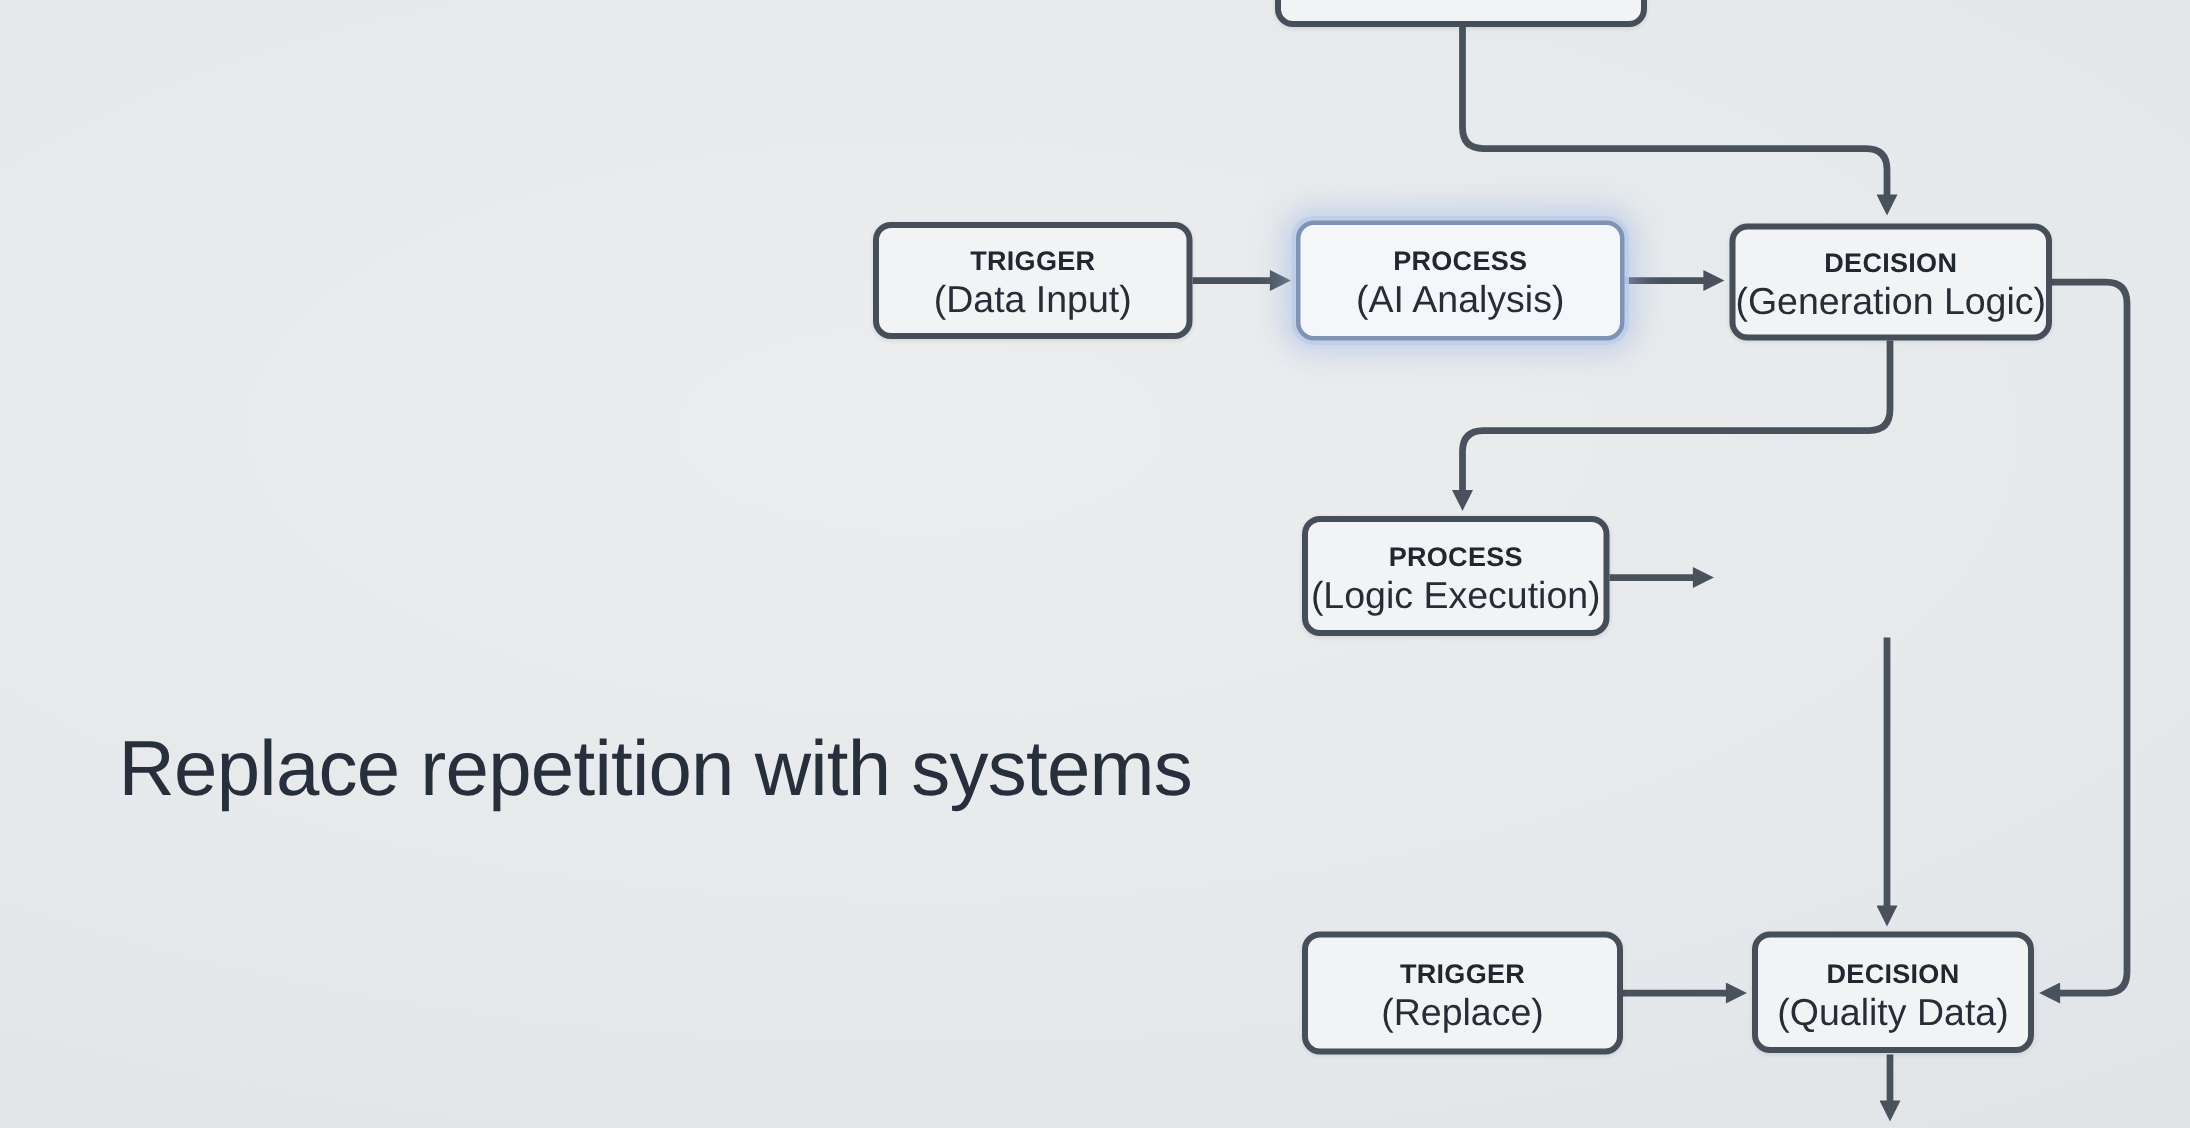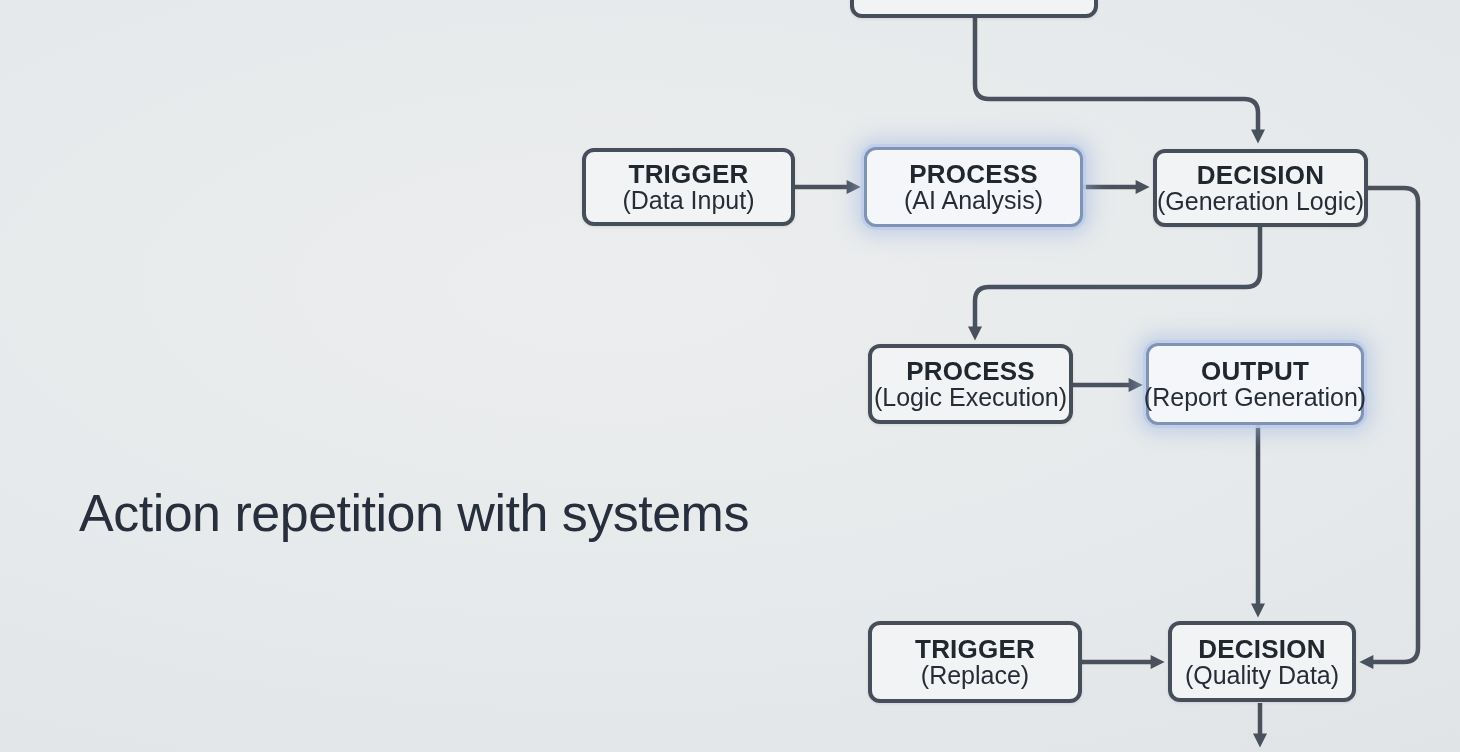--- a/index.html
+++ b/index.html
@@ -48,21 +48,21 @@
     border-radius: 12px;
     display: flex;
     flex-direction: column;
     align-items: center;
     justify-content: center;
     text-align: center;
     box-shadow: 0 1px 3px rgba(30,38,52,0.10);
   }
   .node .node-label {
     font-weight: bold;
-    font-size: 26px;
+    font-size: 18px;
     line-height: 27px;
     letter-spacing: 0.2px;
     color: #21272f;
   }
   .node .node-sub {
     font-size: 25px;
     line-height: 25px;
     color: #272d36;
     white-space: nowrap;
   }
@@ -95,21 +95,21 @@
     stroke-width: 4.5;
     stroke-linejoin: round;
   }
 </style>
 </head>
 <body>
 
 <div class="stage">
 
   <div class="headline-title"><br></div>
-  <div class="headline-sub">Action repetition with systems</div>
+  <div class="headline-sub">Replace repetition with systems</div>
 
   <svg class="edges" viewBox="0 0 1460 752" xmlns="http://www.w3.org/2000/svg">
     <defs>
       <marker id="arrow" viewBox="0 0 10 10" refX="1" refY="5" markerWidth="16" markerHeight="14" orient="auto" markerUnits="userSpaceOnUse">
         <path d="M0 0 L10 5 L0 10 Z" fill="#49515c"></path>
       </marker>
     </defs>
     <path class="edge" d="M975 18 L975 85 Q975 99 989 99 L1244 99 Q1258 99 1258 113 L1258 131" marker-end="url(#arrow)"></path>
     <path class="edge" d="M795 187 L848 187" marker-end="url(#arrow)"></path>
     <path class="edge" d="M1083 187 L1137 187" marker-end="url(#arrow)"></path>
@@ -136,24 +136,20 @@
   <div class="node" id="node-decision-cond">
     <div class="node-label">DECISION</div>
     <div class="node-sub">(Generation Logic)</div>
   </div>
 
   <div class="node" id="node-process-action">
     <div class="node-label">PROCESS</div>
     <div class="node-sub">(Logic Execution)</div>
   </div>
 
-  <div class="node highlight" id="node-output-report">
-    <div class="node-label">OUTPUT</div>
-    <div class="node-sub">(Report Generation)</div>
-  </div>
 
   <div class="node" id="node-trigger-sched">
     <div class="node-label">TRIGGER</div>
     <div class="node-sub">(Replace)</div>
   </div>
 
   <div class="node" id="node-decision-qc">
     <div class="node-label">DECISION</div>
     <div class="node-sub">(Quality Data)</div>
   </div>

